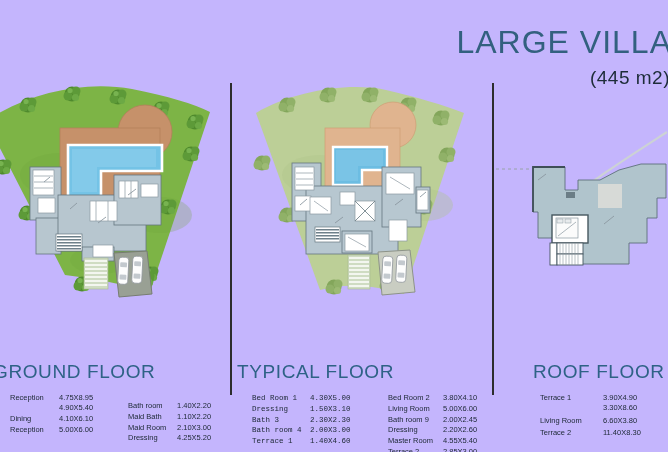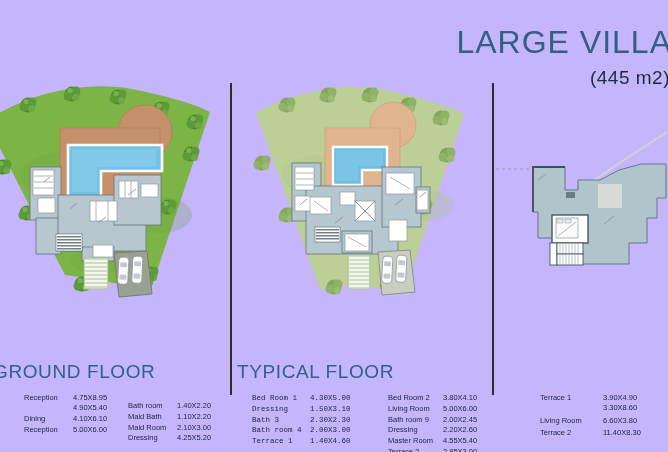--- a/index.html
+++ b/index.html
@@ -27,21 +27,21 @@
   #h-ground{left:-7px;} #h-typical{left:237px;} #h-roof{left:533px;}
 
   
   .tbl{position:absolute;top:393px;font-size:7.5px;color:#1b2733;line-height:10.3px;}
   .room-row{display:flex;margin-bottom:.5px;}
   .tbl-roof .room-row{margin-bottom:2px;}
   .room-label{flex:none;}
   .w49 .room-label{width:49px;} .w56 .room-label{width:58px;}
   .w55 .room-label{width:55px;} .w65 .room-label{width:63px;}
   .room-dims{white-space:pre-line;}
-  #tbl-ground-left{left:24px;}   #tbl-ground-right{left:128px;margin-top:8px;}
+  #tbl-ground-left{left:10px;}   #tbl-ground-right{left:128px;margin-top:8px;}
   #tbl-typical-left{left:252px;font-family:Liberation Mono, monospace;}#tbl-typical-right{left:388px;}
   #tbl-roof-left{left:540px;}
 </style>
 </head>
 <body>
 
 <div class="page">
 
   <div class="header">
     <div class="title">LARGE VILLA</div>
@@ -316,20 +316,21 @@
     </g>
 
     <g stroke="#8b97a0" stroke-width="0.9">
       <line x1="58" y1="60" x2="66" y2="54"></line>
         <line x1="124" y1="104" x2="134" y2="96"></line>
     </g>
   </svg>
 
   <h2 class="floor-heading" id="h-ground">GROUND FLOOR</h2>
   <h2 class="floor-heading" id="h-typical">TYPICAL FLOOR</h2>
+  <h2 class="floor-heading" id="h-roof">ROOF FLOOR</h2>
 
   <div class="tbl w49" id="tbl-ground-left">
       <div class="room-row">
         <span class="room-label">Reception</span>
         <span class="room-dims">4.75X8.95
 4.90X5.40</span>
       </div>
       <div class="room-row">
         <span class="room-label">Dining</span>
         <span class="room-dims">4.10X6.10</span>

